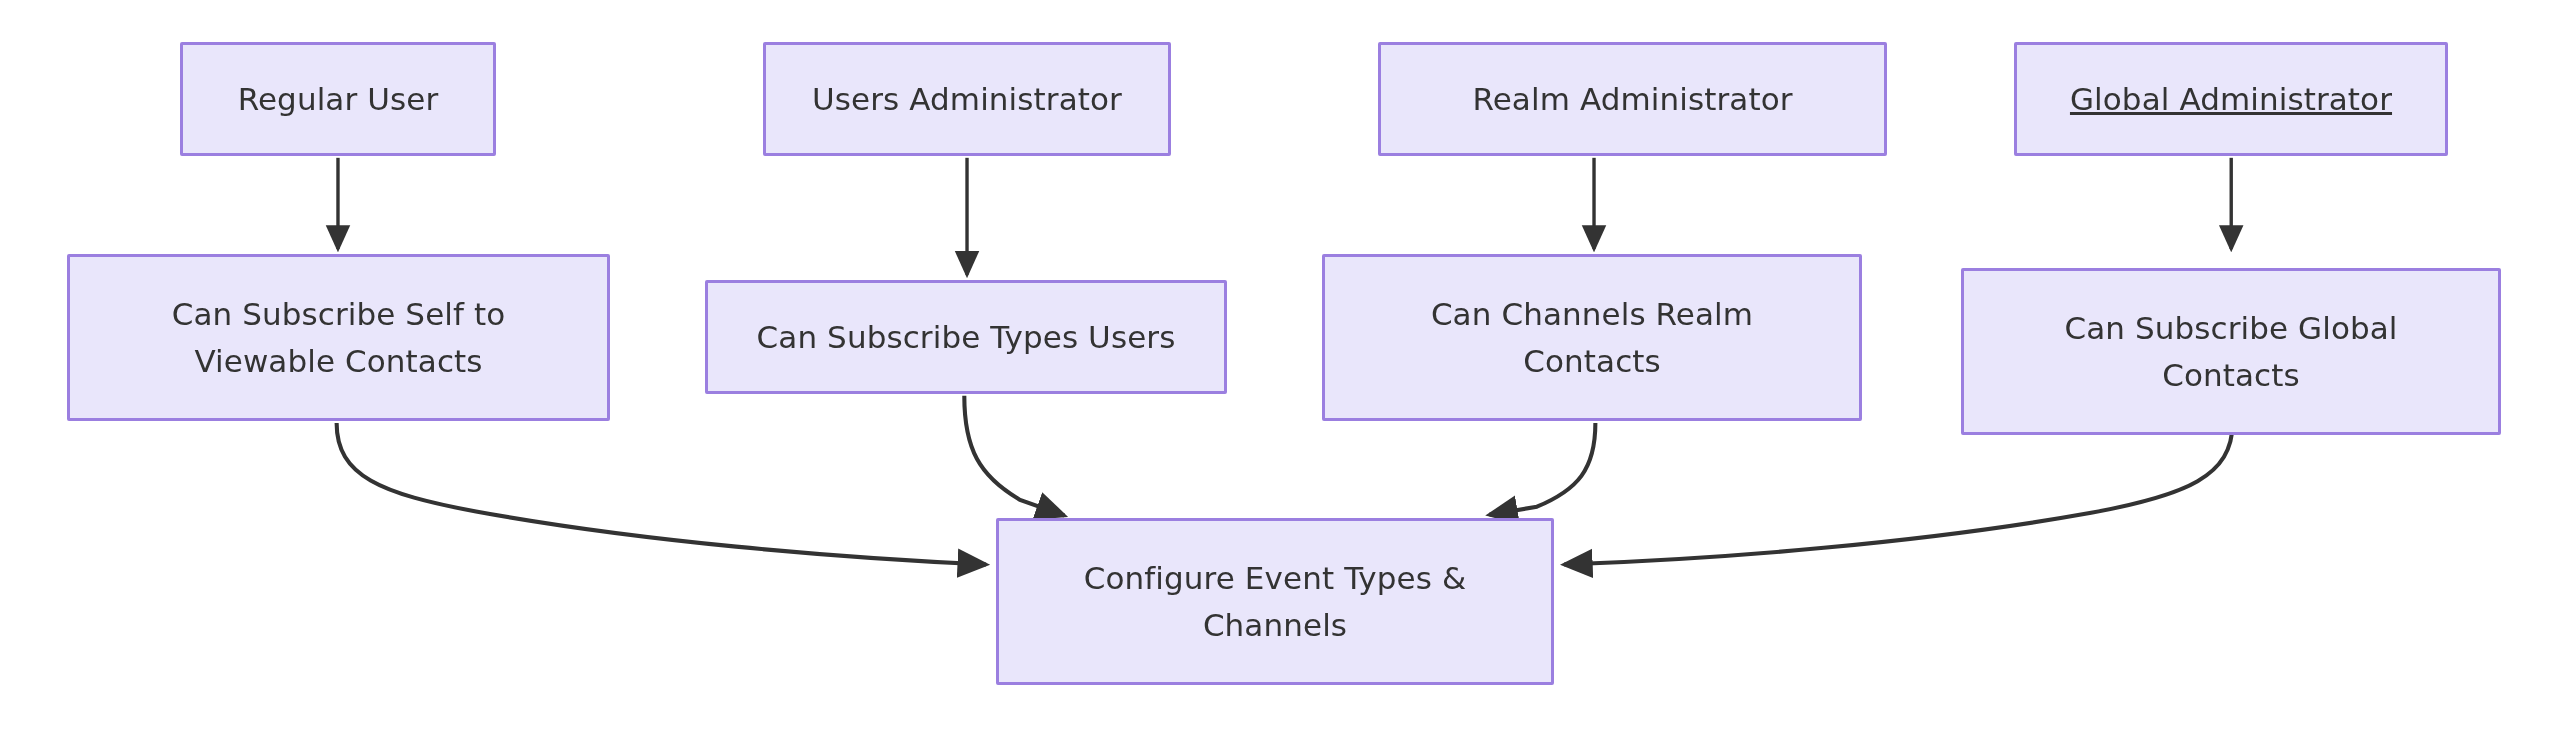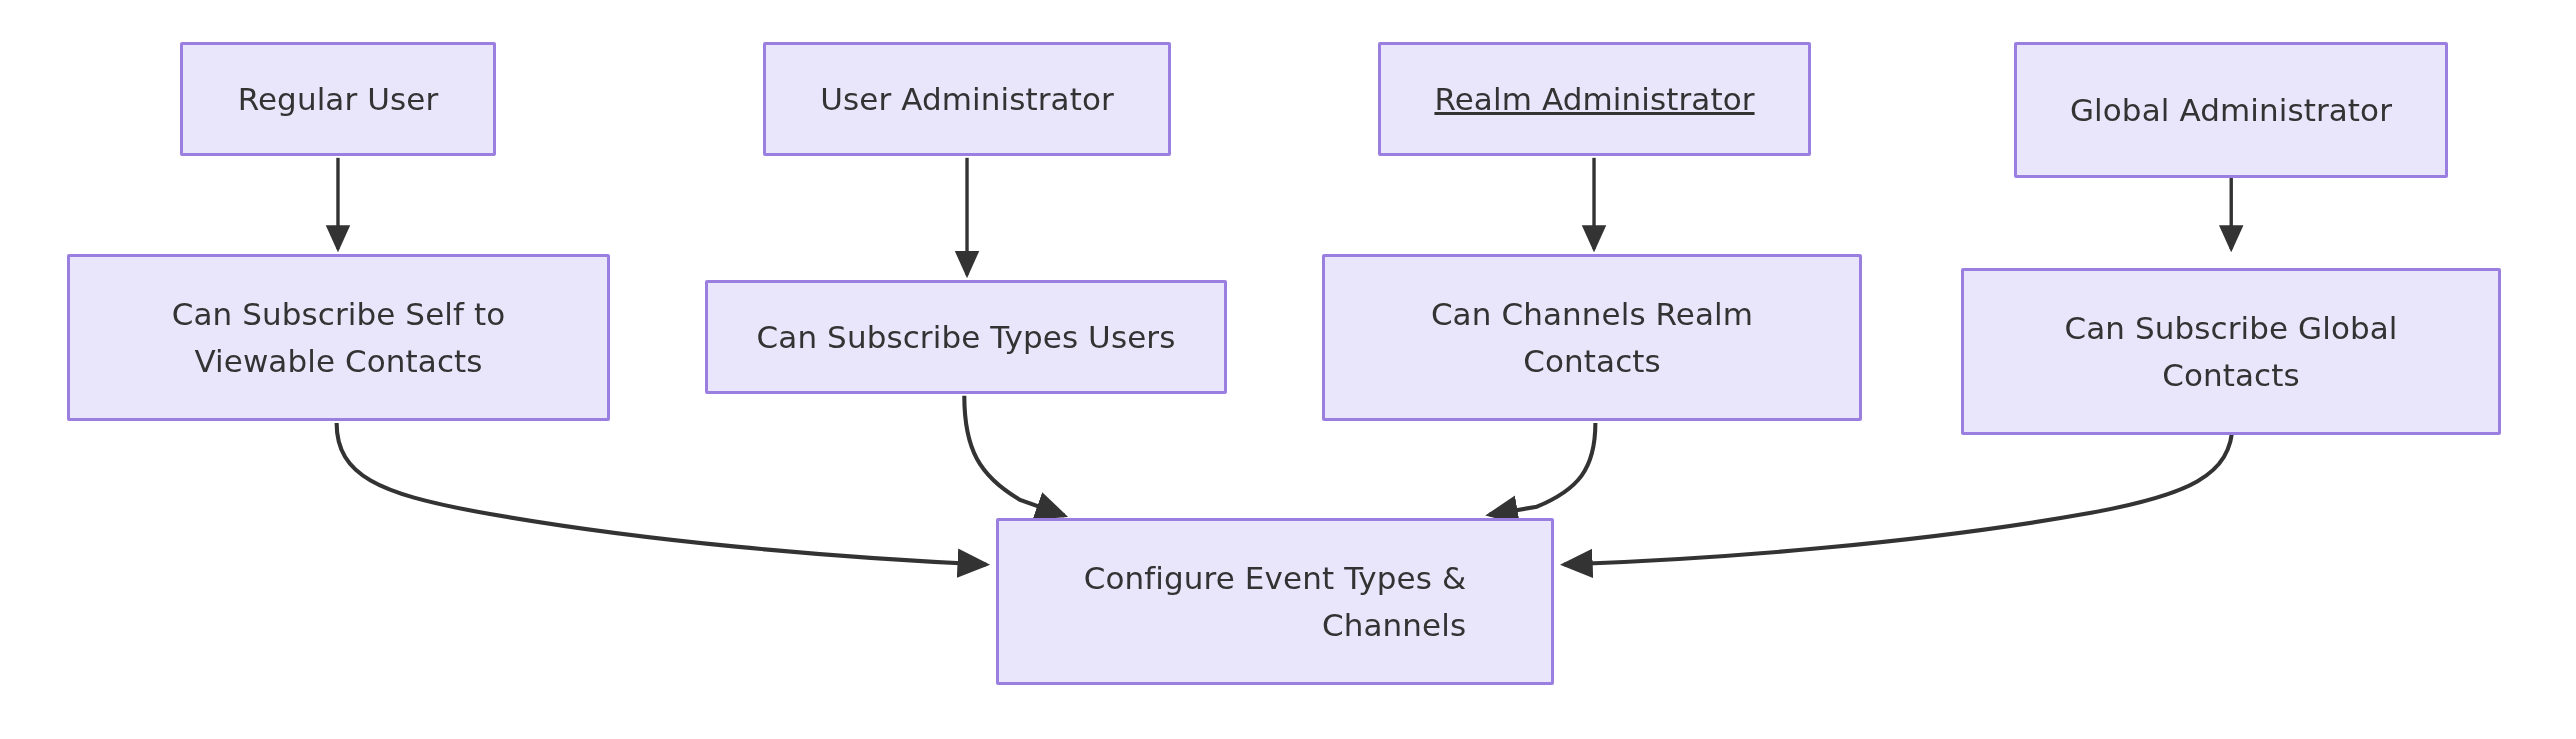--- a/index.html
+++ b/index.html
@@ -76,28 +76,28 @@
     <path d="M 2346 622 C 2346 690, 2320 720, 2260 745 L 2190 757" fill="none" stroke="#333333" stroke-width="6" marker-end="url(#arrowhead)"></path>
 
     <path d="M 3283 622 C 3283 700, 3215 728, 3075 754 C 2830 798, 2530 822, 2300 830" fill="none" stroke="#333333" stroke-width="6" marker-end="url(#arrowhead)"></path>
   </svg>
 
   <div class="node" style="left:180px; top:42px; width:316px; height:114px;">
     <span class="node-label">Regular User</span>
   </div>
 
   <div class="node" style="left:763px; top:42px; width:408px; height:114px;">
-    <span class="node-label">User Administrator</span>
+    <span class="node-label">Users Administrator</span>
   </div>
 
-  <div class="node" style="left:1378px; top:42px; width:433px; height:114px;text-decoration:underline;">
+  <div class="node" style="left:1378px; top:42px; width:509px; height:114px;">
     <span class="node-label">Realm Administrator</span>
   </div>
 
-  <div class="node" style="left:2014px; top:42px; width:434px; height:136px;">
+  <div class="node" style="left:2014px; top:42px; width:434px; height:114px;text-decoration:underline;">
     <span class="node-label">Global Administrator</span>
   </div>
 
   <div class="node" style="left:67px; top:254px; width:543px; height:167px;">
     <span class="node-label">Can Subscribe Self to
 Viewable Contacts</span>
   </div>
 
   <div class="node" style="left:705px; top:280px; width:522px; height:114px;">
     <span class="node-label">Can Subscribe Types Users</span>
@@ -106,19 +106,19 @@
   <div class="node" style="left:1322px; top:254px; width:540px; height:167px;">
     <span class="node-label">Can Channels Realm
 Contacts</span>
   </div>
 
   <div class="node" style="left:1961px; top:268px; width:540px; height:167px;">
     <span class="node-label">Can Subscribe Global
 Contacts</span>
   </div>
 
-  <div class="node" style="left:996px; top:518px; width:558px; height:167px;text-align:right;">
+  <div class="node" style="left:996px; top:518px; width:558px; height:167px;">
     <span class="node-label">Configure Event Types &amp;
 Channels</span>
   </div>
 
 </div>
 
 
 </body></html>

